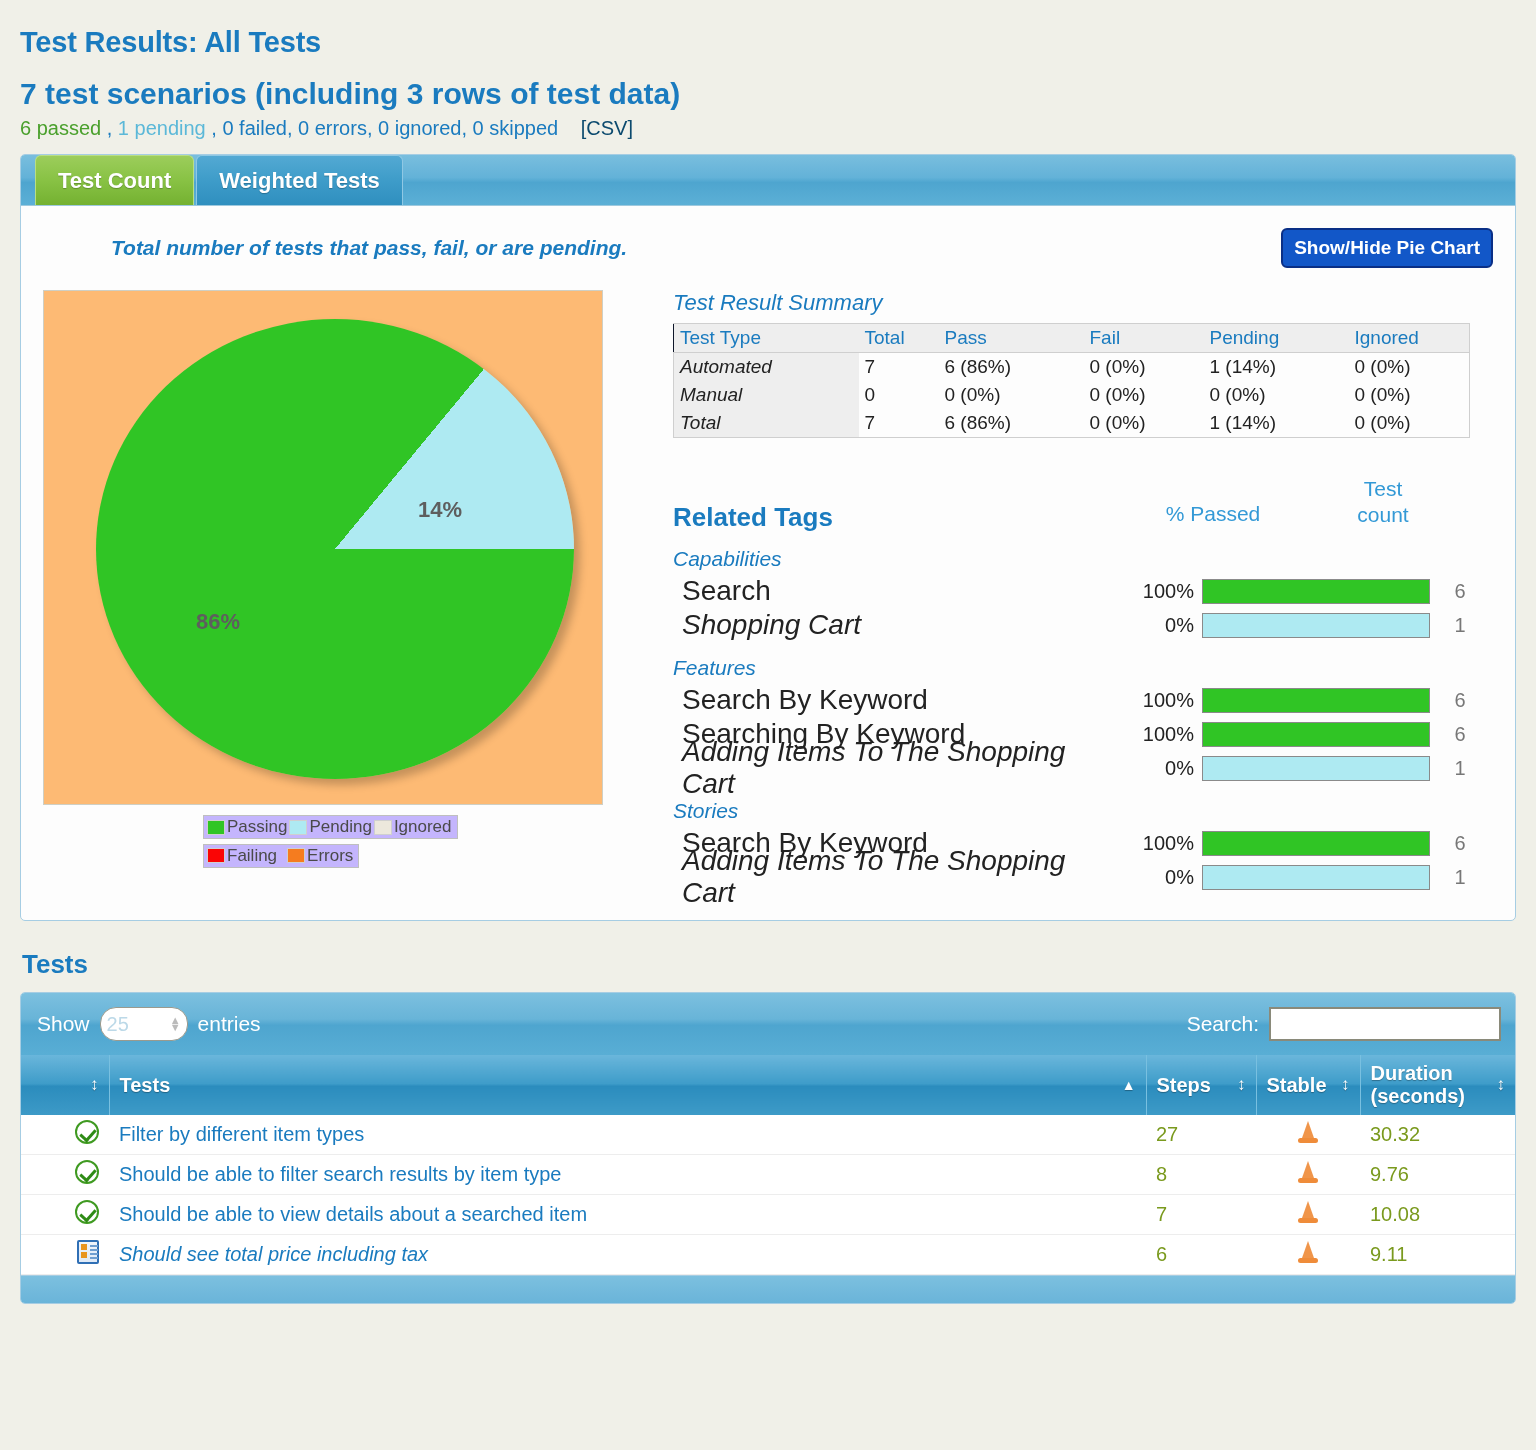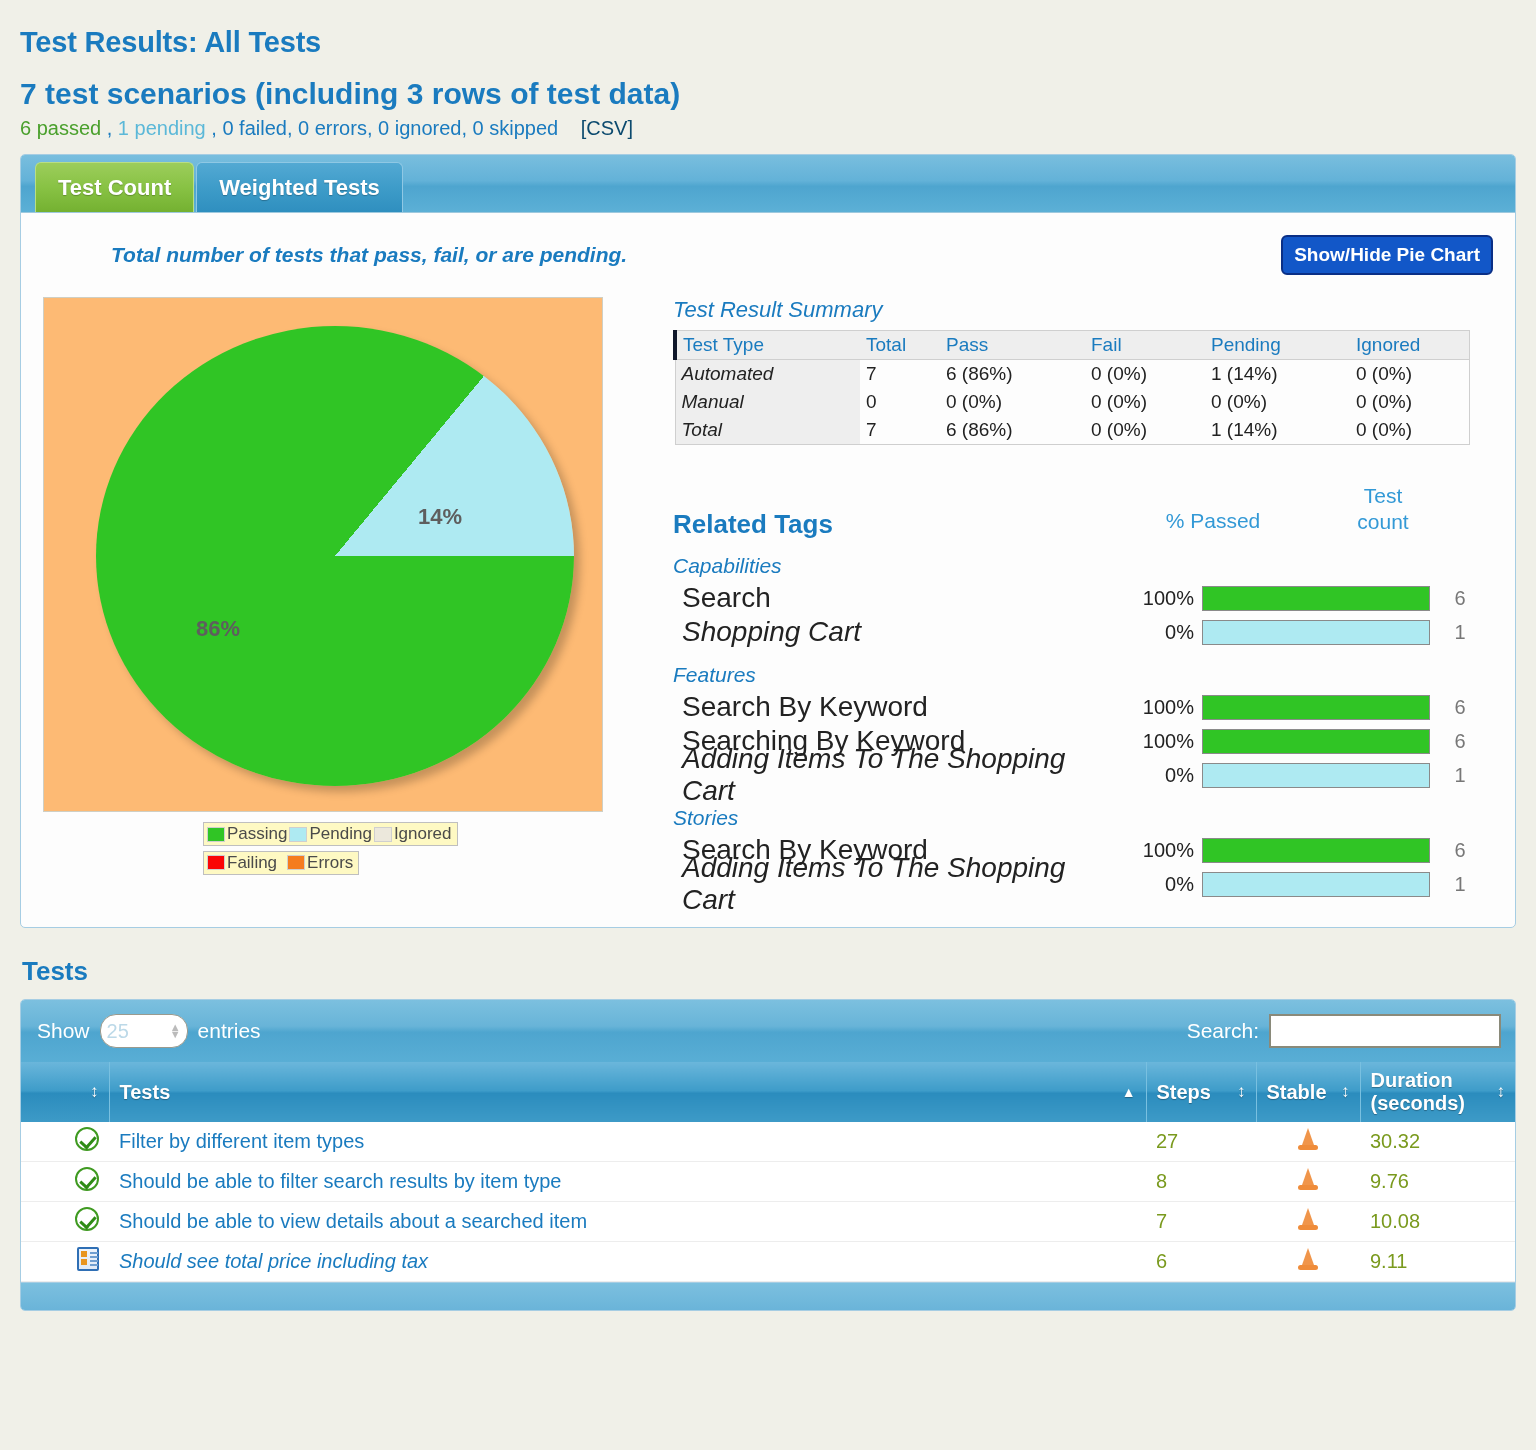--- a/index.html
+++ b/index.html
@@ -37,21 +37,21 @@
   
   .tab-panel {
     border:1px solid #a6cde3;
     background:#fdfdfd;
     border-radius:5px;
     margin-top:14px;
   }
   .tab-bar {
     background:linear-gradient(to bottom,#79bede 0%, #63b2d8 45%, #4ea5cf 55%, #5cb0d6 100%);
     border-radius:4px 4px 0 0;
-    height:58px;
+    height:51px;
     padding:8px 0 0 14px;
     display:flex;
     align-items:flex-end;
     border-bottom:1px solid #9ec9de;
   }
   .tab {
     height:50px;
     padding:0 22px;
     display:flex;
     align-items:center;
@@ -114,41 +114,41 @@
   }
   .pie-label {
     position:absolute; color:#5e5e5e; font-size:22px; font-weight:bold;
   }
   .pie-label.l14 { left:374px; top:206px; }
   .pie-label.l86 { left:152px; top:318px; }
 
   .pie-legend { margin:10px 0 0 160px; }
   .legend-row {
     display:inline-flex; align-items:center;
-    border:1px solid #bfbfbf; background:#fef9c3; padding:1px 3px;
+    border:1px solid #bfbfbf; background:#c4b5fd; padding:1px 3px;
   }
   .legend-item { display:flex; align-items:center; margin-right:2px; }
   .legend-swatch {
     width:18px; height:15px; border:1px solid #cfcfcf; margin-right:2px; display:inline-block;
   }
   .legend-text { font-size:17px; color:#4a4a4a; }
 
   
   .section-title {
     font-style:italic; font-size:22px; color:#1a7bbf; margin-bottom:7px;
   }
   table.summary { border-collapse:collapse; width:797px; }
   table.summary th, table.summary td {
     text-align:left; font-size:19px; padding:3px 6px;
   }
   table.summary thead th {
     background:#eeeeee; color:#1a7bbf; font-weight:normal;
     border-top:1px solid #cfcfcf; border-bottom:1px solid #cfcfcf;
   }
-  table.summary thead th:first-child { border-left:4px solid #0f172a; }
+  table.summary thead th:first-child { border-left:1px solid #0f172a; }
   table.summary thead th:last-child { border-right:1px solid #cfcfcf; }
   table.summary tbody td { color:#222; border-left:none; }
   table.summary tbody td.type {
     font-style:italic; background:#eeeeee; border-left:1px solid #cfcfcf;
   }
   table.summary tbody tr:last-child td { border-bottom:1px solid #cfcfcf; }
   table.summary tbody td:last-child { border-right:1px solid #cfcfcf; }
   table.summary col.c1 { width:185px; }
   table.summary col.c2 { width:80px; }
   table.summary col.c3 { width:145px; }

